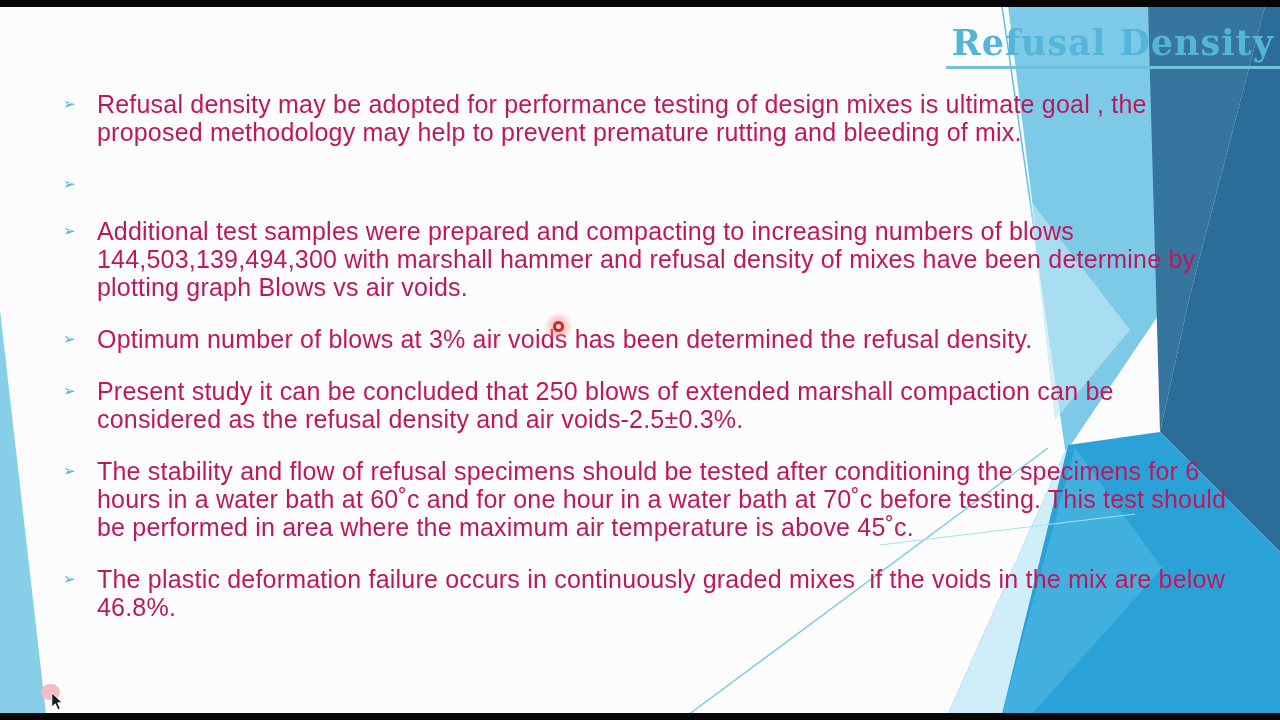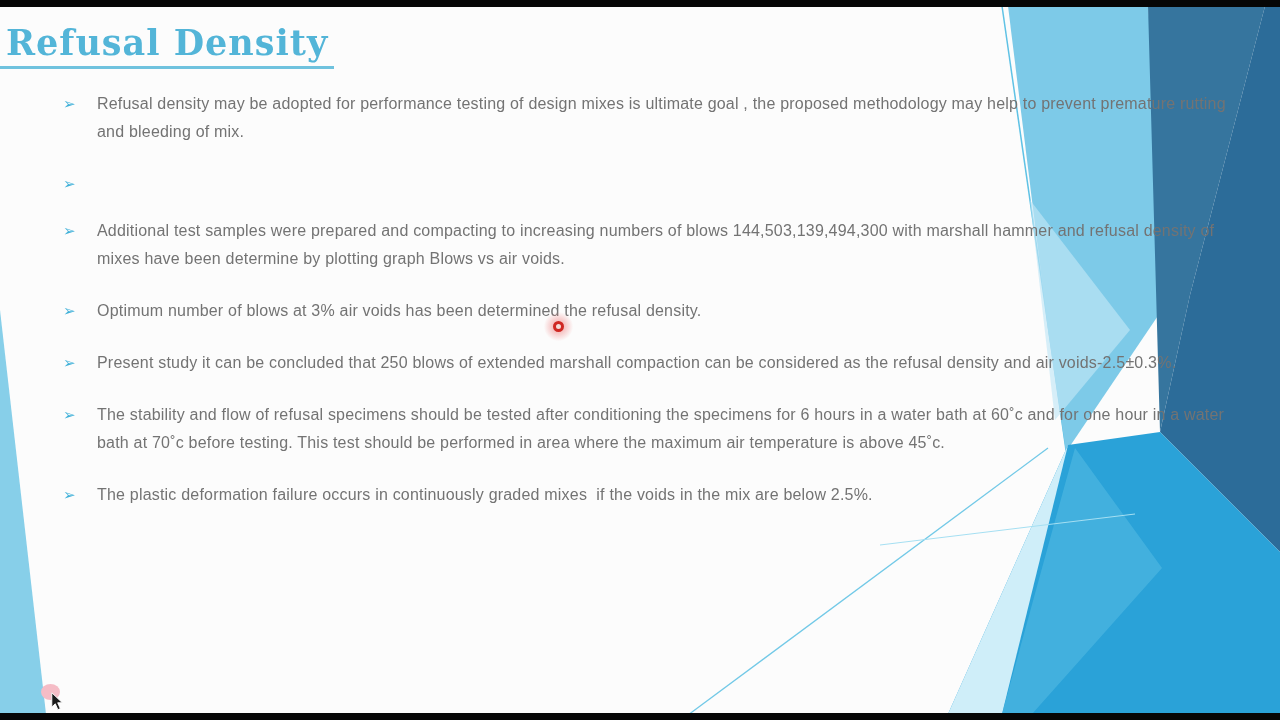--- a/index.html
+++ b/index.html
@@ -3,29 +3,29 @@
 <meta charset="utf-8">
 <style>
   html,body{margin:0;padding:0;background:#000;}
   body{width:1280px;height:720px;overflow:hidden;font-family:"Liberation Sans",sans-serif;}
   .stage{position:relative;width:1280px;height:720px;background:#fcfcfc;overflow:hidden;}
   .letterbox{position:absolute;left:0;width:1280px;height:7px;background:#060606;z-index:6;}
   .letterbox.top{top:0;}
   .letterbox.bottom{bottom:0;}
   .decor{position:absolute;left:0;top:0;z-index:1;pointer-events:none;}
   .content{position:absolute;left:0;top:7px;width:1280px;z-index:2;}
-  h1.title{margin:15px 0 0 0;text-align:left;font-weight:normal;}
+  h1.title{margin:15px 0 0 0;text-align:right;font-weight:normal;}
   h1.title span{
     font-family:"DejaVu Serif",serif;font-weight:bold;font-size:35px;color:#53b5d8;
     letter-spacing:1px;border-bottom:3px solid #6fc2de;padding:0 6px 3px 6px;
   }
   ul.bullets{list-style:none;margin:27px 0 0 0;padding:0 0 0 63px;width:1238px;box-sizing:border-box;}
   ul.bullets li{display:flex;margin-bottom:24px;}
   .marker{flex:0 0 34px;width:34px;color:#3fb0d8;font-size:15px;padding-top:5px;font-family:"DejaVu Sans",sans-serif;}
-  .btext{font-size:16px;line-height:28px;color:#737373;letter-spacing:0.2px;white-space:pre-wrap;}
+  .btext{font-size:25px;line-height:28px;color:#be185d;letter-spacing:0.2px;white-space:pre-wrap;}
   .laser-glow{position:absolute;left:544px;top:312px;width:29px;height:29px;border-radius:50%;z-index:3;
     background:radial-gradient(circle, rgba(232,85,85,0.55) 0%, rgba(240,145,145,0.42) 38%, rgba(246,200,200,0) 72%);}
   .laser-ring{position:absolute;left:553px;top:321px;width:11px;height:11px;border-radius:50%;
     border:3px solid #cf2823;background:#f3dcd8;box-sizing:border-box;z-index:4;}
   .cursor-trace{position:absolute;left:41px;top:684px;width:19px;height:16px;border-radius:50%;
     background:#f5bcc6;filter:blur(0.7px);z-index:3;}
   .cursor{position:absolute;left:51px;top:692px;z-index:5;}
 </style>
 </head>
 <body>
@@ -73,21 +73,21 @@
     <span class="btext">Present study it can be concluded that 250 blows of extended marshall compaction can be considered as the refusal density and air voids-2.5±0.3%.</span>
   </li>
 
   <li>
     <span class="marker">➢</span>
     <span class="btext">The stability and flow of refusal specimens should be tested after conditioning the specimens for 6 hours in a water bath at 60˚c and for one hour in a water bath at 70˚c before testing. This test should be performed in area where the maximum air temperature is above 45˚c.</span>
   </li>
 
   <li>
     <span class="marker">➢</span>
-    <span class="btext">The plastic deformation failure occurs in continuously graded mixes  if the voids in the mix are below 2.5%.</span>
+    <span class="btext">The plastic deformation failure occurs in continuously graded mixes  if the voids in the mix are below 46.8%.</span>
   </li>
 </ul>
   </div>
 
   <div class="laser-glow"></div>
   <div class="laser-ring"></div>
 
   <div class="cursor-trace"></div>
   <svg class="cursor" width="13" height="19" viewBox="0 0 13 19">
     <path d="M0.8,0.8 L0.8,15 L4.3,11.8 L6.9,17.7 L9.3,16.6 L6.7,10.8 L11.3,10.7 Z" fill="#1a1a1a" stroke="#ffffff" stroke-width="0.9"></path>

